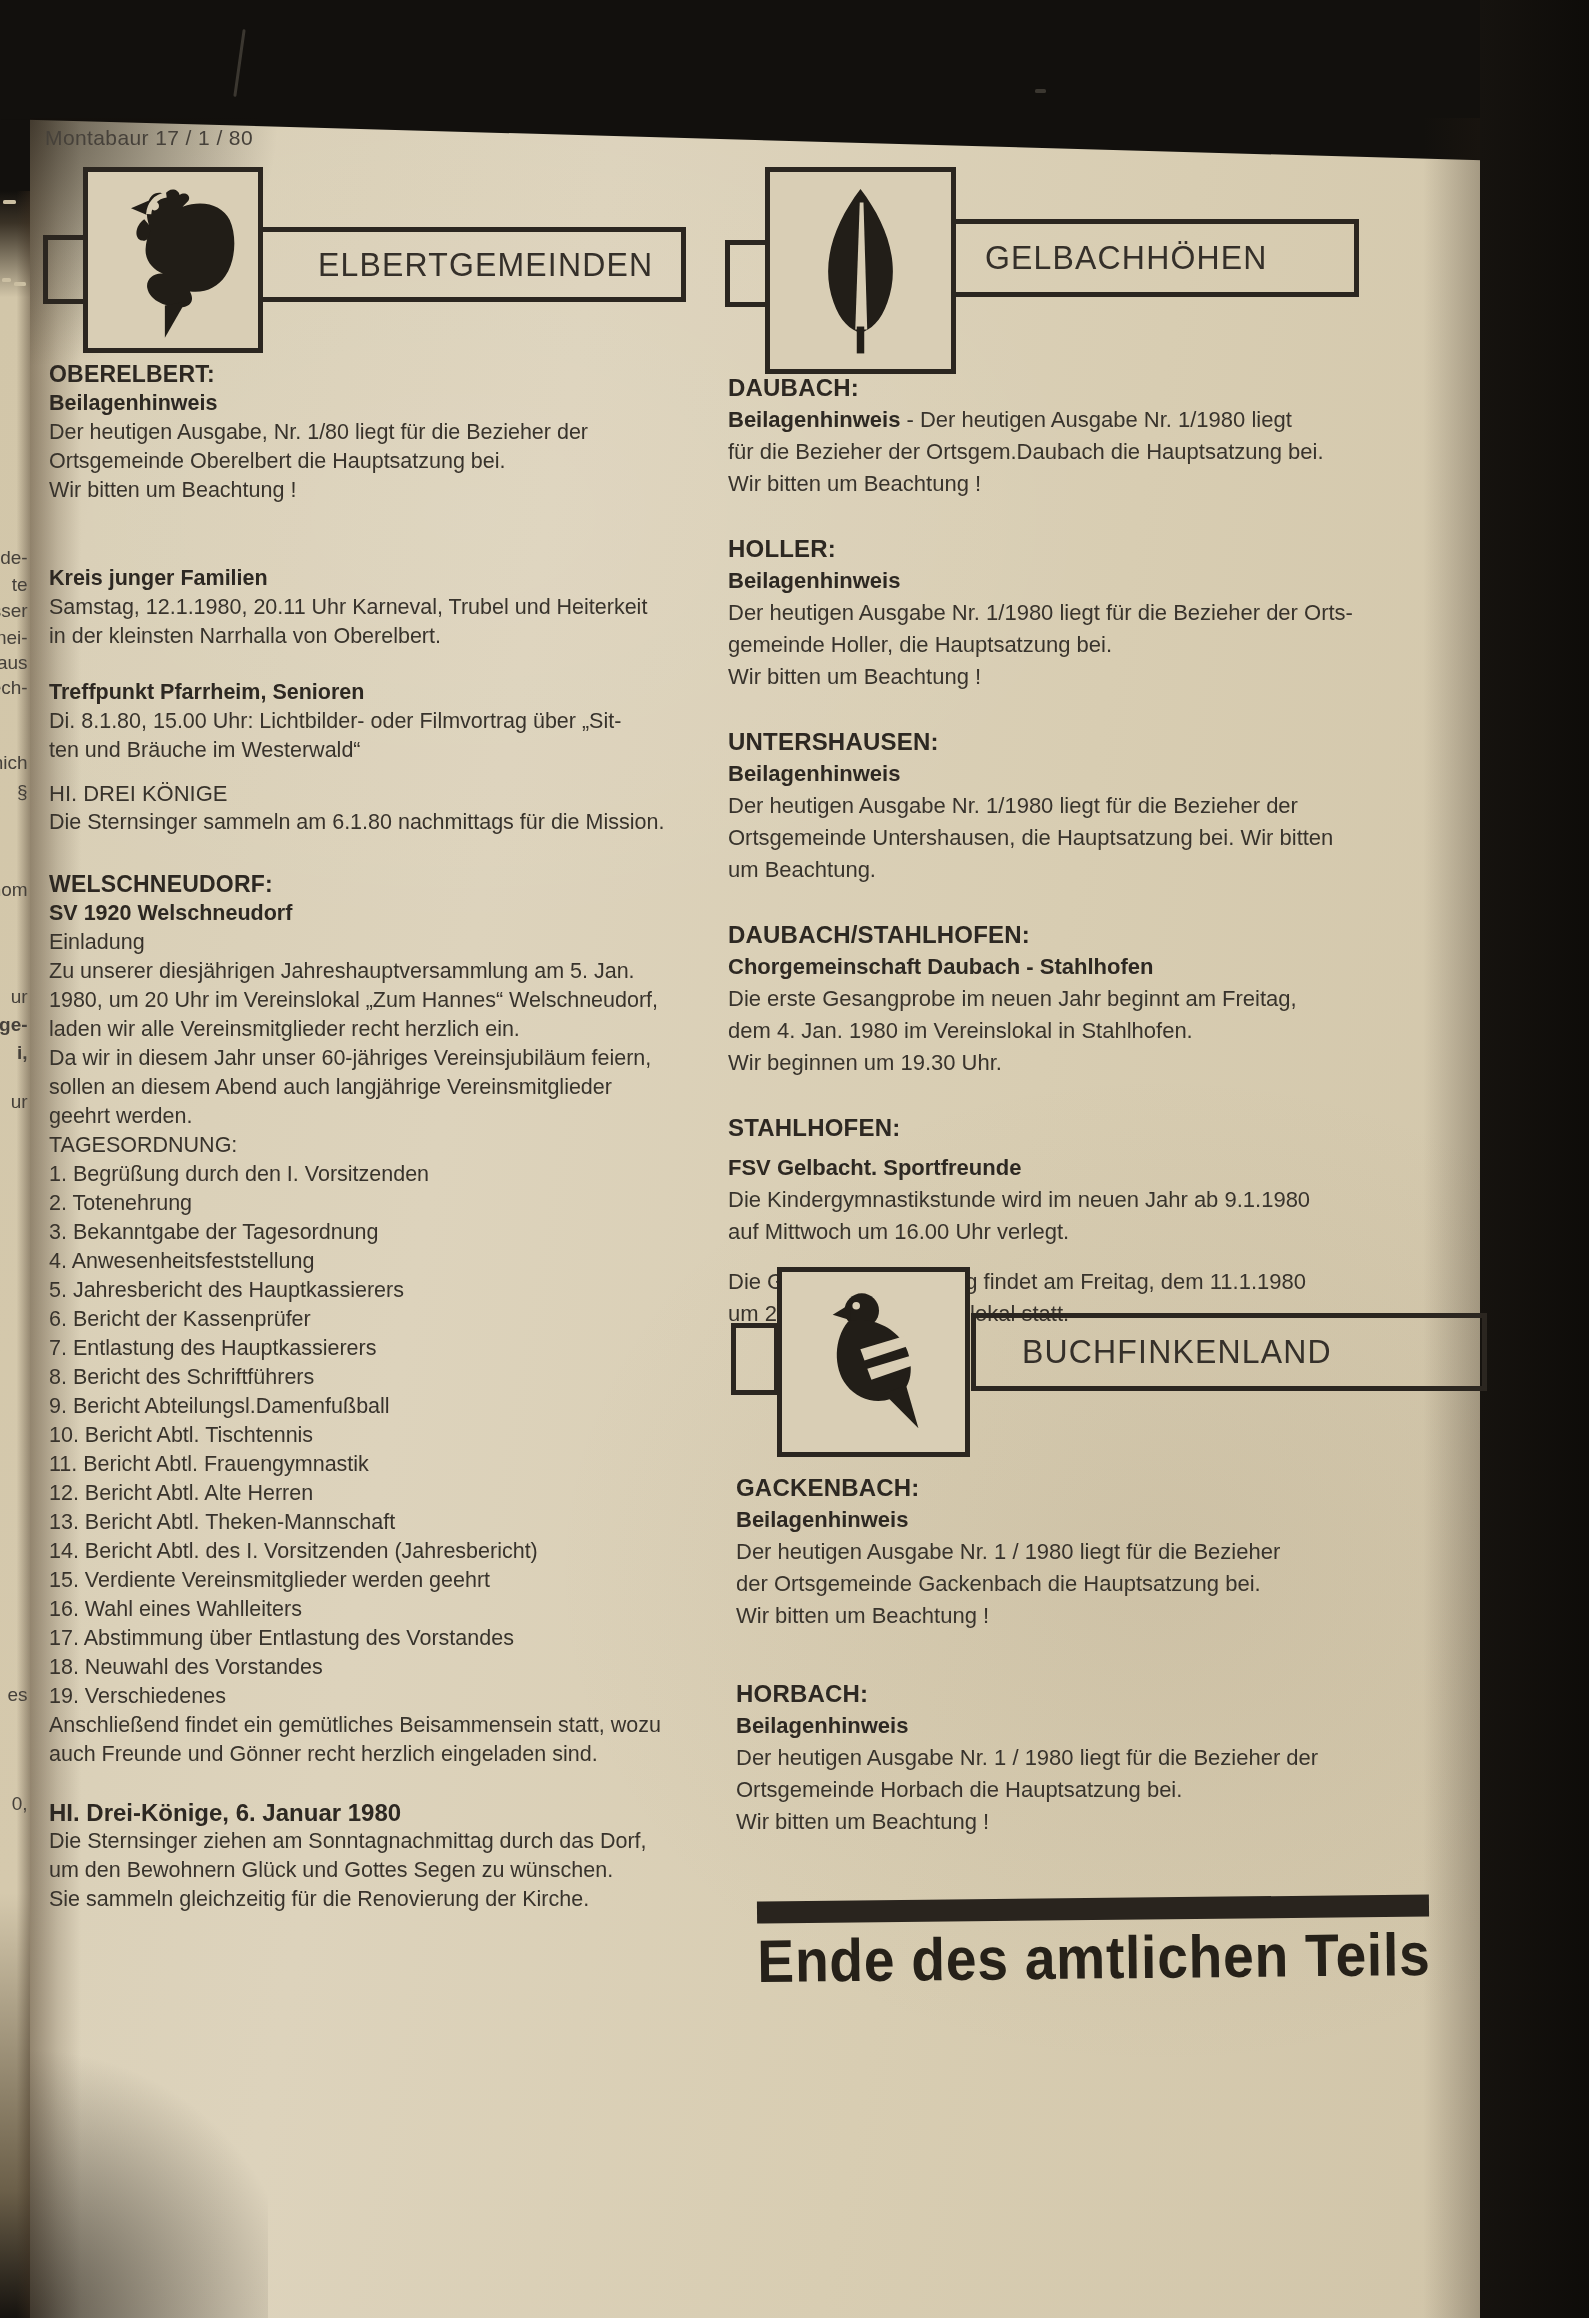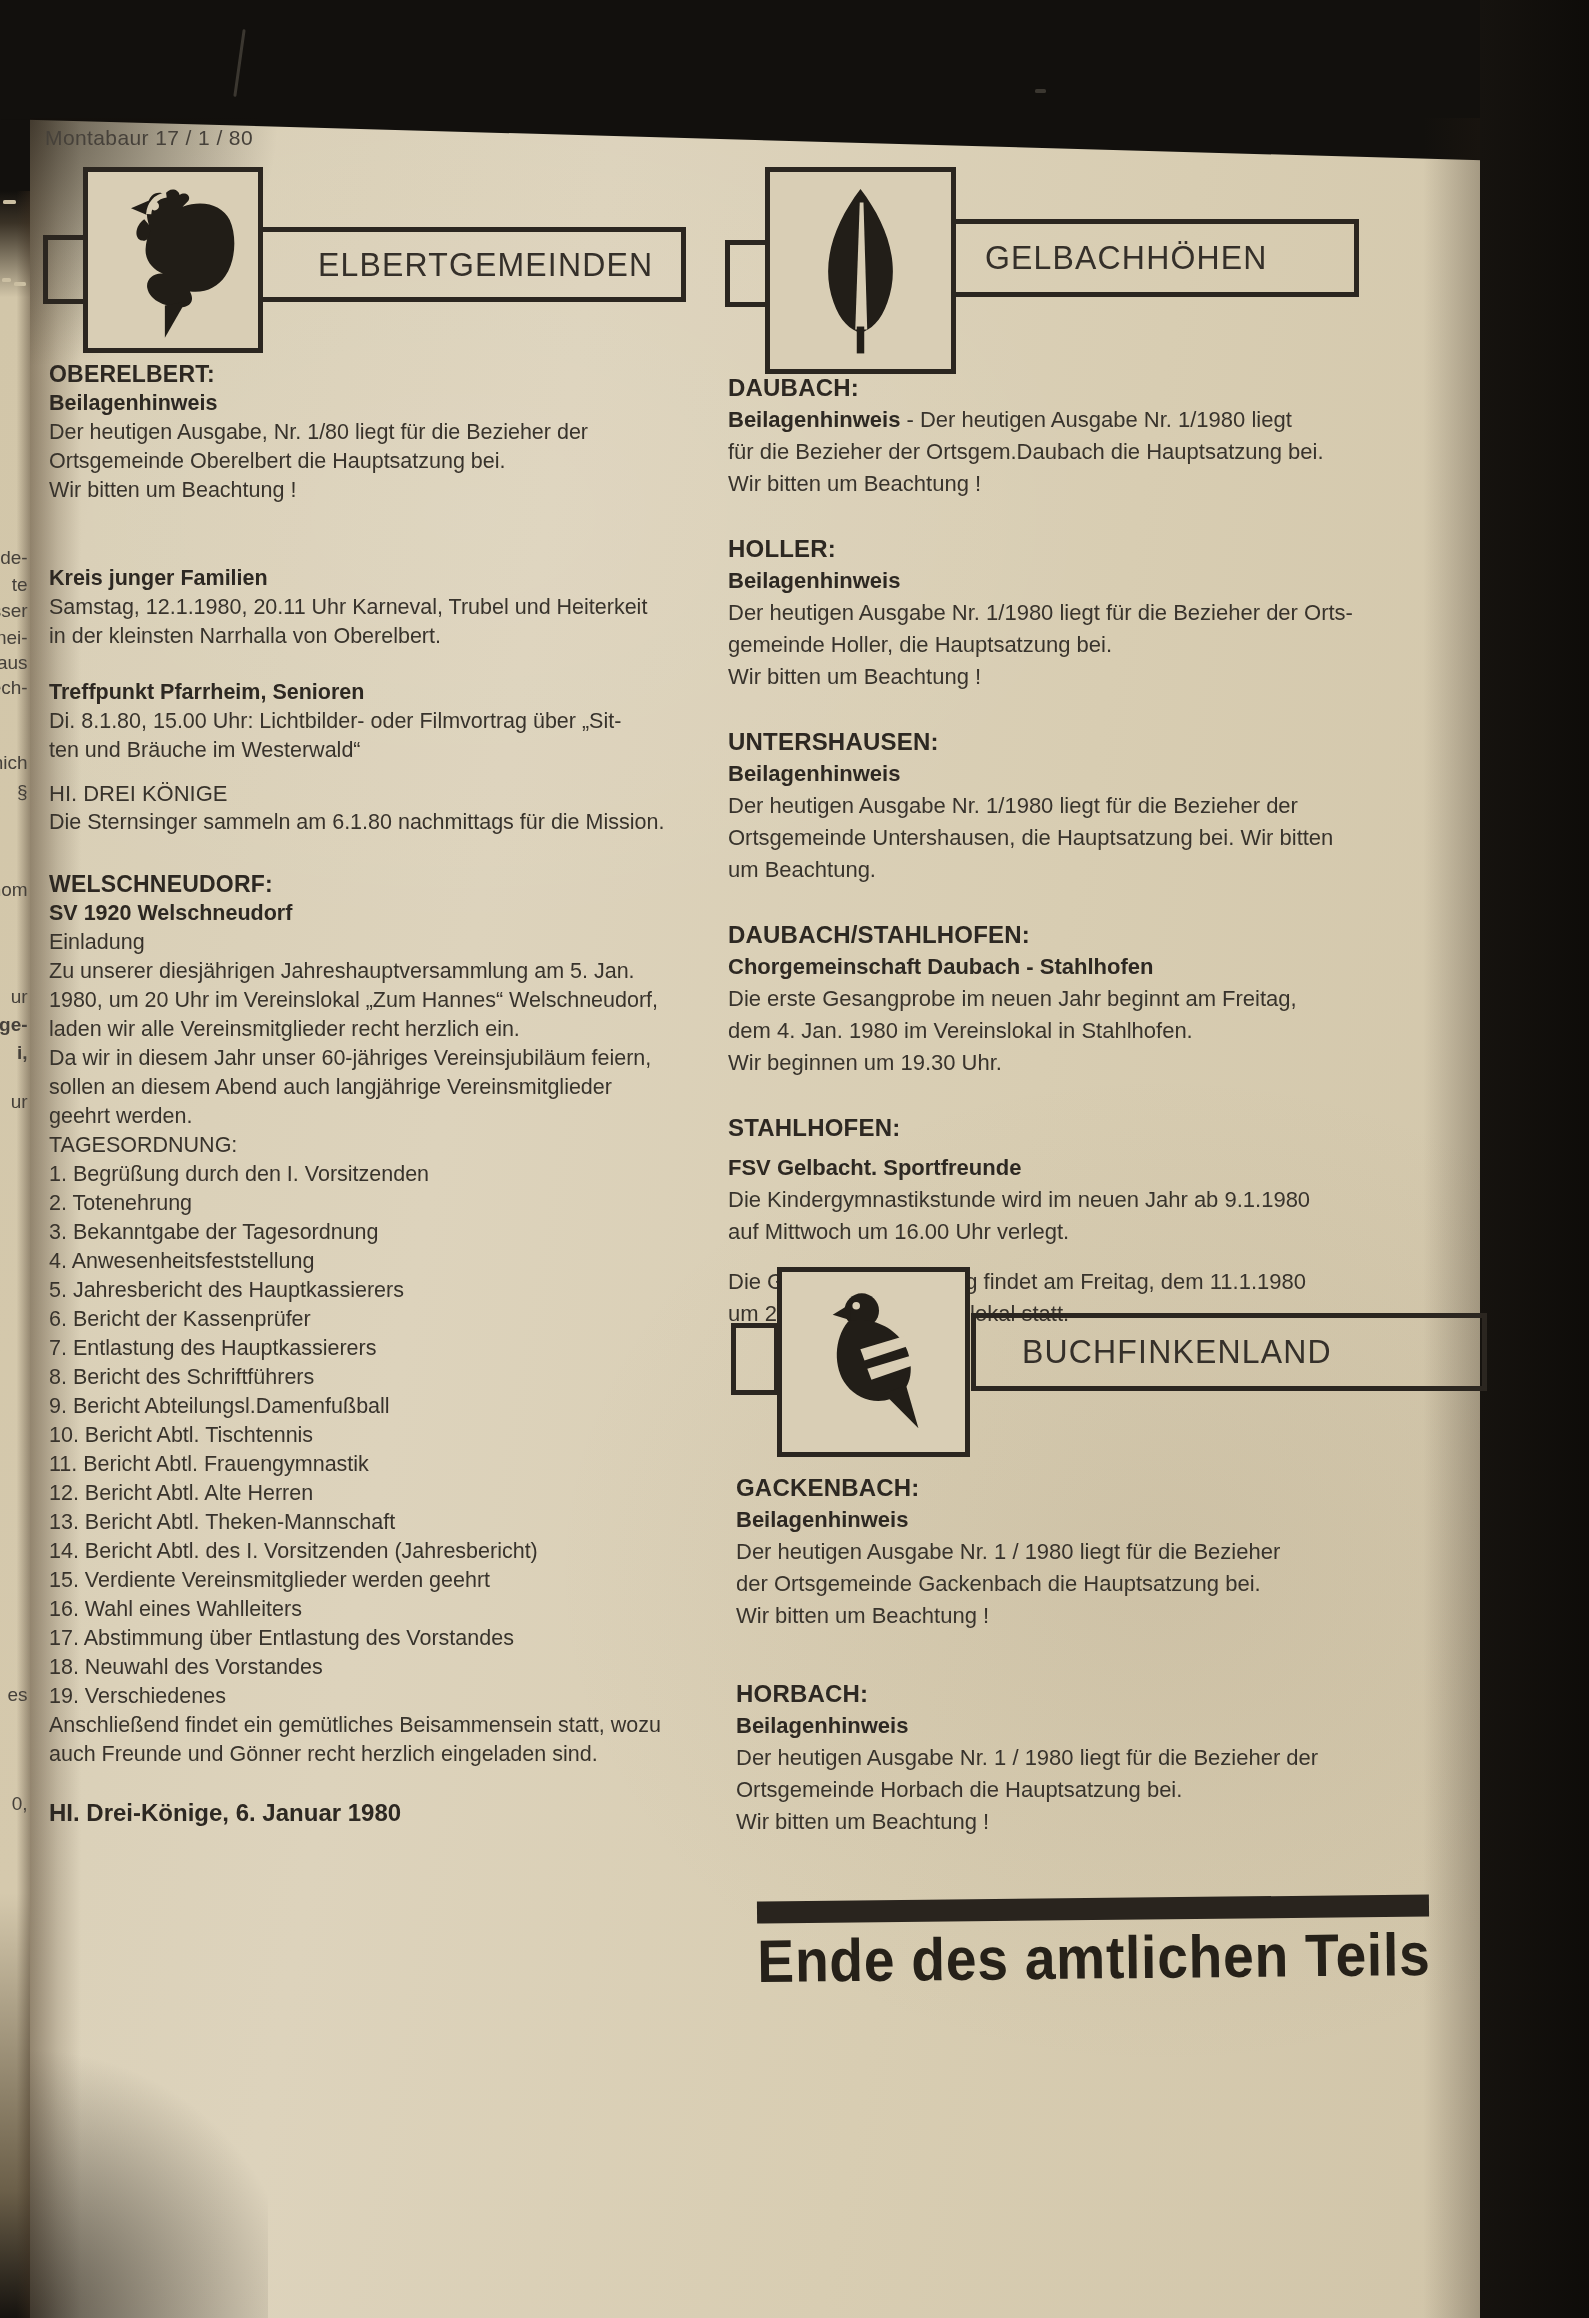--- a/index.html
+++ b/index.html
@@ -211,20 +211,23 @@
 15. Verdiente Vereinsmitglieder werden geehrt
 16. Wahl eines Wahlleiters
 17. Abstimmung über Entlastung des Vorstandes
 18. Neuwahl des Vorstandes
 19. Verschiedenes
 Anschließend findet ein gemütliches Beisammensein statt, wozu
 auch Freunde und Gönner recht herzlich eingeladen sind.</div>
   </div>
   <div class="sec">
     <div class="sec-sub" style="font-size:24px;">HI. Drei-Könige, 6. Januar 1980</div>
+    <div class="body-text">Die Sternsinger ziehen am Sonntagnachmittag durch das Dorf,
+um den Bewohnern Glück und Gottes Segen zu wünschen.
+Sie sammeln gleichzeitig für die Renovierung der Kirche.</div>
   </div>
 </div>
 
 <div class="col col-right">
   <div class="sec">
     <div class="sec-title">DAUBACH:</div>
     <div><span class="sec-sub">Beilagenhinweis</span><span> - Der heutigen Ausgabe Nr. 1/1980 liegt</span></div>
     <div class="body-text">für die Bezieher der Ortsgem.Daubach die Hauptsatzung bei.
 Wir bitten um Beachtung !</div>
   </div>

